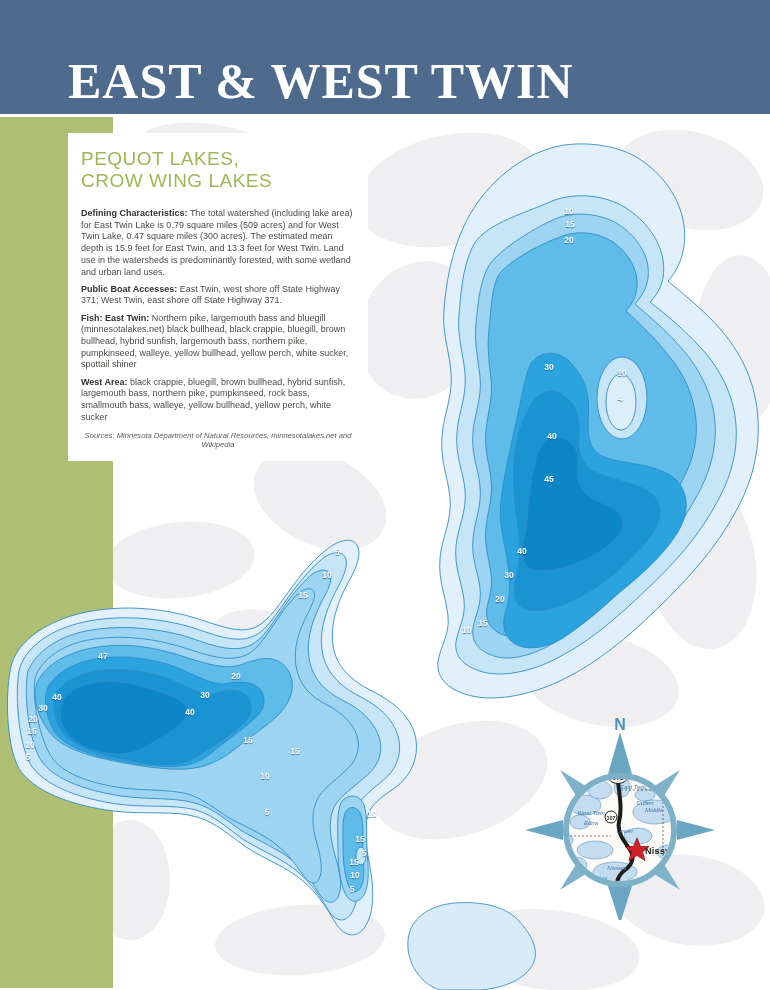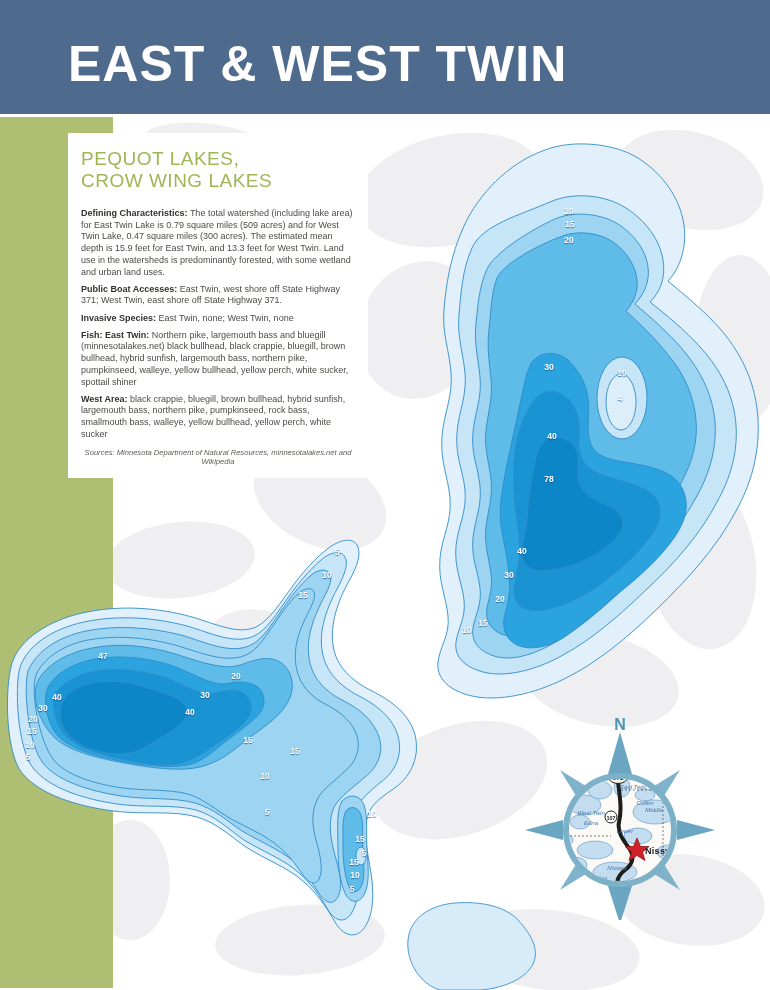--- a/index.html
+++ b/index.html
@@ -11,21 +11,21 @@
   .page{position:absolute;inset:0;width:770px;height:990px;background:#fff;overflow:hidden;}
 
   .bg-pattern{position:absolute;left:0;top:0;z-index:0;}
   .stripe{position:absolute;left:0;top:117px;width:113px;height:871px;background:var(--stripe);z-index:1;}
 
   .lake-svg{position:absolute;z-index:2;}
   #east-lake{left:380px;top:130px;}
   #west-lake{left:0;top:535px;}
 
   .header{position:absolute;left:0;top:0;width:770px;height:114px;background:var(--header-bg);
-    z-index:6;display:flex;align-items:flex-end;padding:0 0 25px 68px;}
+    z-index:6;display:flex;align-items:flex-end;padding:0 0 8px 68px;font-family:Liberation Serif, serif;}
   .header h1{color:#fff;font-size:50px;font-weight:bold;letter-spacing:1px;line-height:1;}
 
   .info-box{position:absolute;left:68px;top:133px;width:300px;background:#fff;z-index:3;
     padding:15px 13px 12px 13px;}
   .info-title{color:var(--heading-text);font-size:19px;font-weight:normal;letter-spacing:.5px;line-height:1.16;margin-bottom:16px;}
   .para{font-size:9px;line-height:1.3;color:#4b4b46;margin-bottom:5.5px;}
   .para b{color:#32322e;}
   .sources{font-size:7.6px;font-style:italic;color:#5c5c57;margin-top:8px;text-align:center;}
 
   .soundings{position:absolute;left:0;top:0;width:770px;height:990px;z-index:5;pointer-events:none;}
@@ -111,21 +111,20 @@
       <div>CROW WING LAKES</div>
     </div>
     <div>
 
 
 
         <p class="para"><b class="plabel">Defining Characteristics:</b> <span>The total watershed (including lake area) for East Twin Lake is 0.79 square miles (509 acres) and for West Twin Lake, 0.47 square miles (300 acres). The estimated mean depth is 15.9 feet for East Twin, and 13.3 feet for West Twin. Land use in the watersheds is predominantly forested, with some wetland and urban land uses.</span></p>
 
         <p class="para"><b class="plabel">Public Boat Accesses:</b> <span>East Twin, west shore off State Highway 371; West Twin, east shore off State Highway 371.</span></p>
 
-        <p class="para"><b class="plabel">Invasive Species:</b> <span>East Twin, none; West Twin, none</span></p>
 
         <p class="para"><b class="plabel">Fish: East Twin:</b> <span>Northern pike, largemouth bass and bluegill (minnesotalakes.net) black bullhead, black crappie, bluegill, brown bullhead, hybrid sunfish, largemouth bass, northern pike, pumpkinseed, walleye, yellow bullhead, yellow perch, white sucker, spottail shiner</span></p>
 
         <p class="para"><b class="plabel">West Area:</b> <span>black crappie, bluegill, brown bullhead, hybrid sunfish, largemouth bass, northern pike, pumpkinseed, rock bass, smallmouth bass, walleye, yellow bullhead, yellow perch, white sucker</span></p>
       </div>
     <div class="sources">Sources: Minnesota Department of Natural Resources, minnesotalakes.net and Wikipedia</div>
   </div>
 
   <svg class="compass-wrap" width="200" height="210" viewBox="0 0 200 210">
 
@@ -192,21 +191,21 @@
     <span class="town-label">Nisswa</span>
   </div>
 
   <div class="soundings">
 
   <span class="sound" style="left: 569px; top: 211px;">10</span>
       <span class="sound" style="left: 570px; top: 224px;">15</span>
       <span class="sound" style="left: 569px; top: 240px;">20</span>
       <span class="sound" style="left: 549px; top: 367px;">30</span>
       <span class="sound" style="left: 552px; top: 436px;">40</span>
-      <span class="sound" style="left: 549px; top: 479px;">78</span>
+      <span class="sound" style="left: 549px; top: 479px;">45</span>
       <span class="sound" style="left: 622px; top: 373px;">10</span>
       <span class="sound" style="left: 620px; top: 398px;">4</span>
       <span class="sound" style="left: 522px; top: 551px;">40</span>
       <span class="sound" style="left: 509px; top: 575px;">30</span>
       <span class="sound" style="left: 500px; top: 599px;">20</span>
       <span class="sound" style="left: 483px; top: 623px;">15</span>
       <span class="sound" style="left: 467px; top: 630px;">10</span>
     </div>
   <div class="soundings">
 

